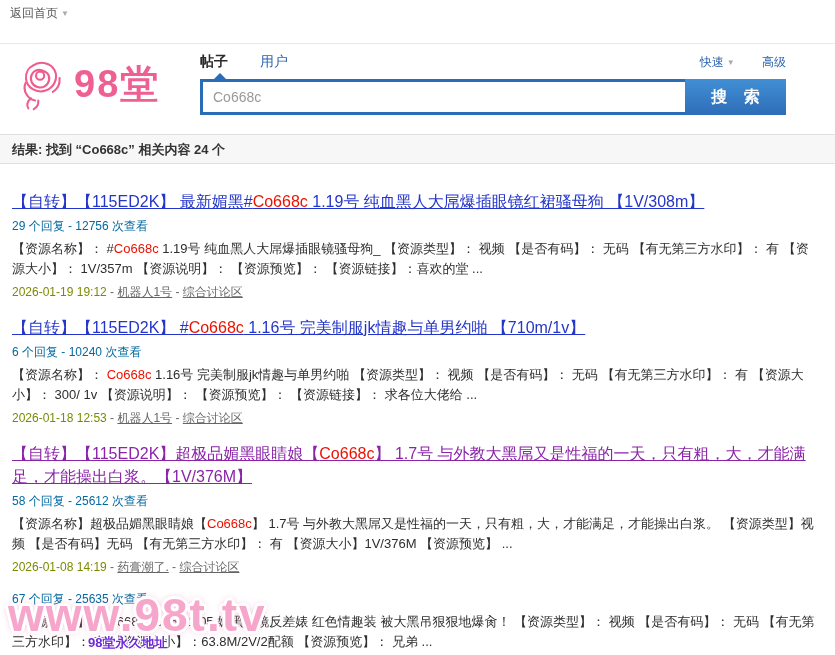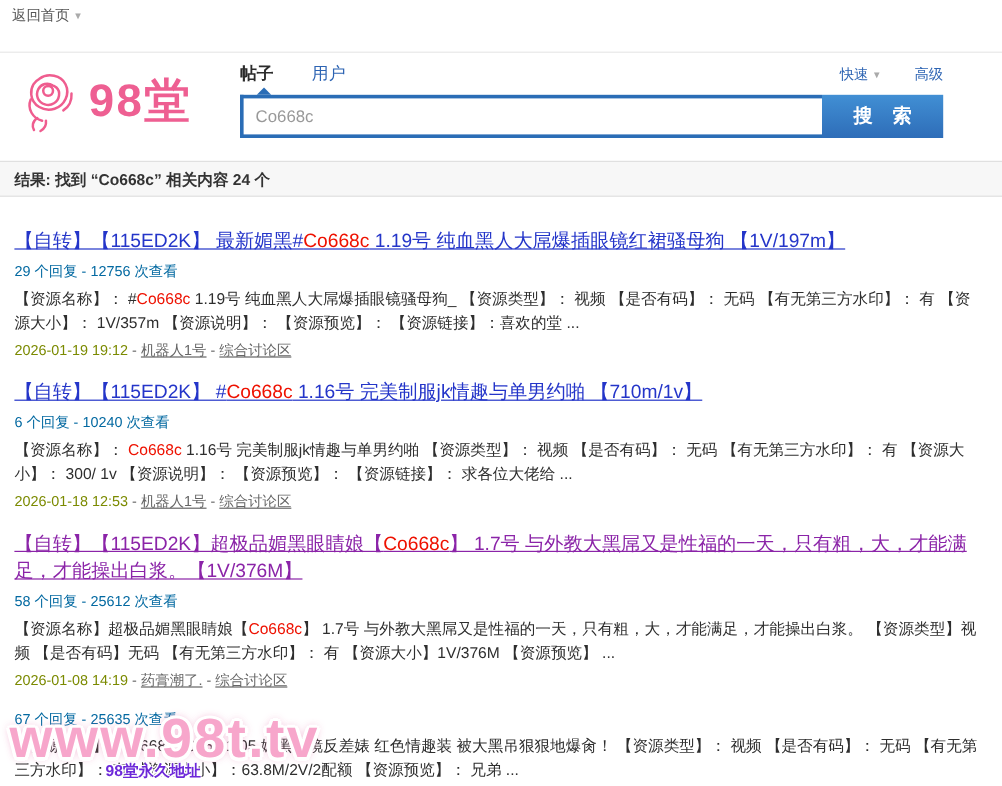--- a/index.html
+++ b/index.html
@@ -106,21 +106,21 @@
       <input class="searchinput" type="text" value="Co668c" style="">
       <button class="searchbtn">搜 索</button>
     </div>
   </div>
 </div>
 
 <div class="summary">结果: 找到 “Co668c” 相关内容 24 个</div>
 
 <div class="results" id="results">
     <div class="result">
-      <h3 class="rtitle"><a class="unvisited"><span>【自转】【115ED2K】 最新媚黑#</span><span class="hl">Co668c</span><span> 1.19号 纯血黑人大屌爆插眼镜红裙骚母狗 【1V/197m】</span></a></h3>
+      <h3 class="rtitle"><a class="unvisited"><span>【自转】【115ED2K】 最新媚黑#</span><span class="hl">Co668c</span><span> 1.19号 纯血黑人大屌爆插眼镜红裙骚母狗 【1V/308m】</span></a></h3>
       <p class="rmeta">29 个回复 - 12756 次查看</p>
       <p class="rsnippet"><span>【资源名称】： #</span><span class="hl">Co668c</span><span> 1.19号 纯血黑人大屌爆插眼镜骚母狗_ 【资源类型】： 视频 【是否有码】： 无码 【有无第三方水印】： 有 【资源大小】： 1V/357m 【资源说明】： 【资源预览】： 【资源链接】：喜欢的堂 ...</span></p>
       <p class="rfoot"><span class="rdate">2026-01-19 19:12</span> - <a>机器人1号</a> - <a>综合讨论区</a></p>
     </div>
     <div class="result">
       <h3 class="rtitle"><a class="unvisited"><span>【自转】【115ED2K】 #</span><span class="hl">Co668c</span><span> 1.16号 完美制服jk情趣与单男约啪 【710m/1v】</span></a></h3>
       <p class="rmeta">6 个回复 - 10240 次查看</p>
       <p class="rsnippet"><span>【资源名称】： </span><span class="hl">Co668c</span><span> 1.16号 完美制服jk情趣与单男约啪 【资源类型】： 视频 【是否有码】： 无码 【有无第三方水印】： 有 【资源大小】： 300/ 1v 【资源说明】： 【资源预览】： 【资源链接】： 求各位大佬给 ...</span></p>
       <p class="rfoot"><span class="rdate">2026-01-18 12:53</span> - <a>机器人1号</a> - <a>综合讨论区</a></p>
     </div>

